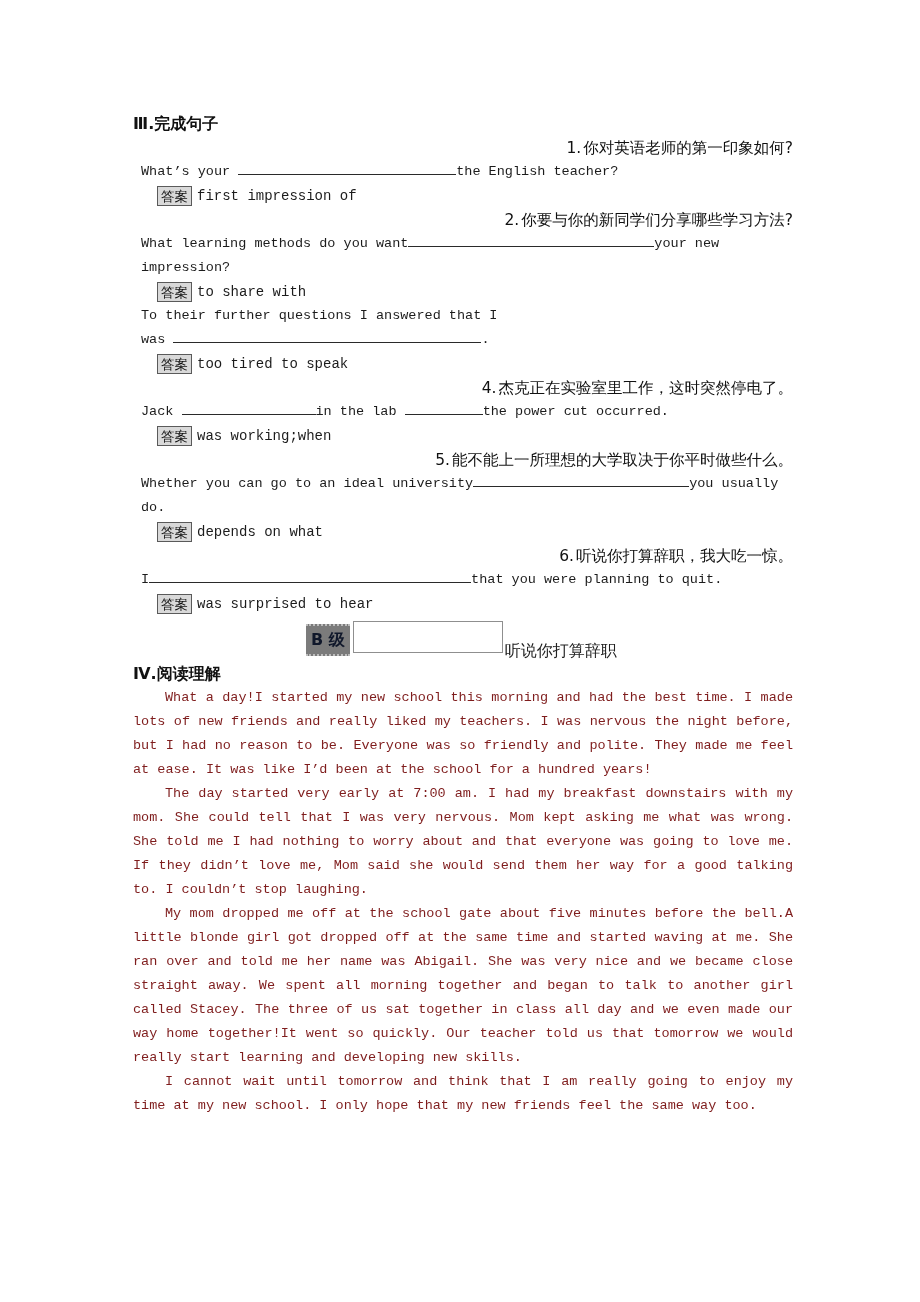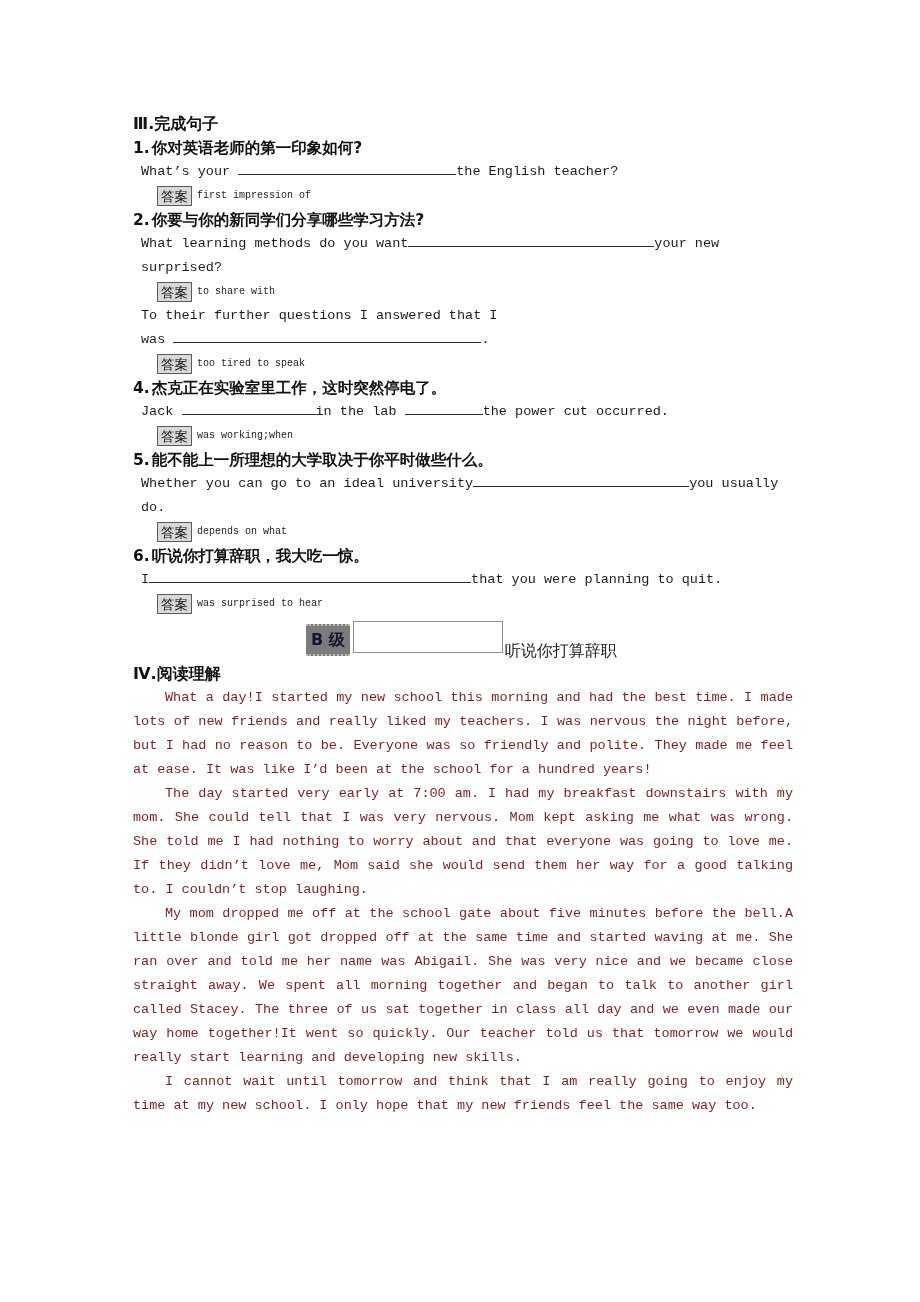--- a/index.html
+++ b/index.html
@@ -9,36 +9,36 @@
     color:#1c1c1c;-webkit-font-smoothing:antialiased;
   }
   .content{position:absolute;left:133px;top:112px;width:660px;}
   .sec-heading{
     font-family:"DejaVu Sans","Liberation Sans",sans-serif;
     font-weight:bold;font-size:16px;line-height:24px;color:#111;
   }
   .exercise-item{margin:0;}
   .zh-prompt{
     font-family:"DejaVu Sans","Liberation Sans",sans-serif;
-    font-weight:bold;font-size:15.5px;line-height:24px;color:#111;
+    font-weight:normal;font-size:15.5px;line-height:24px;color:#111;text-align:right;
   }
   .zh-prompt .num{margin-right:2px;}
   .en-line{font-size:13.5px;line-height:24px;white-space:nowrap;margin-left:8px;}
   .blank{
     display:inline-block;border-bottom:1px solid #2a2a2a;
     height:14px;vertical-align:baseline;
   }
   .answer-row{line-height:24px;height:24px;}
   .chip{
     font-family:"DejaVu Sans","Liberation Sans",sans-serif;
     font-size:13.5px;background:#d9d9d9;border:1px solid #5a5a5a;
     padding:0 3px;line-height:18px;display:inline-block;color:#111;
     margin-right:5px;vertical-align:middle;margin-left:24px;
   }
-  .answer-text{font-size:10px;vertical-align:middle;margin-top:29px;}
+  .answer-text{font-size:14px;vertical-align:middle;margin-top:29px;}
   .banner{
     display:flex;align-items:center;height:44px;margin-left:173px;margin-top:2px;
   }
   .badge{
     background:#7b7b7b;color:#0f172a;
     font-family:"DejaVu Sans","Liberation Sans",sans-serif;
     font-weight:bold;font-size:16px;line-height:24px;padding:2px 5px;
     border-top:2px dotted #bdbdbd;border-bottom:2px dotted #bdbdbd;
   }
   .placeholder-box{
@@ -63,21 +63,21 @@
 
   <div id="exercise-items">
       <div class="exercise-item">
         <div class="zh-prompt"><span class="num">1.</span><span>你对英语老师的第一印象如何?</span></div>
         <div class="en-line"><span>What’s your </span><span class="blank" style="width: 218px;"></span><span>the English teacher?</span></div>
         <div class="answer-row"><span class="chip">答案</span><span class="answer-text">first impression of</span></div>
       </div>
       <div class="exercise-item">
         <div class="zh-prompt"><span class="num">2.</span><span>你要与你的新同学们分享哪些学习方法?</span></div>
         <div class="en-line"><span>What learning methods do you want</span><span class="blank" style="width: 246px;"></span><span>your new</span></div>
-        <div class="en-line"><span>surprised?</span></div>
+        <div class="en-line"><span>impression?</span></div>
         <div class="answer-row"><span class="chip">答案</span><span class="answer-text">to share with</span></div>
       </div>
       <div class="exercise-item">
         <div class="en-line"><span>To their further questions I answered that I</span></div>
         <div class="en-line"><span>was </span><span class="blank" style="width: 308px;"></span><span>.</span></div>
         <div class="answer-row"><span class="chip">答案</span><span class="answer-text">too tired to speak</span></div>
       </div>
       <div class="exercise-item">
         <div class="zh-prompt"><span class="num">4.</span><span>杰克正在实验室里工作，这时突然停电了。</span></div>
         <div class="en-line"><span>Jack </span><span class="blank" style="width: 134px;"></span><span>in the lab </span><span class="blank" style="width: 78px;"></span><span>the power cut occurred.</span></div>

